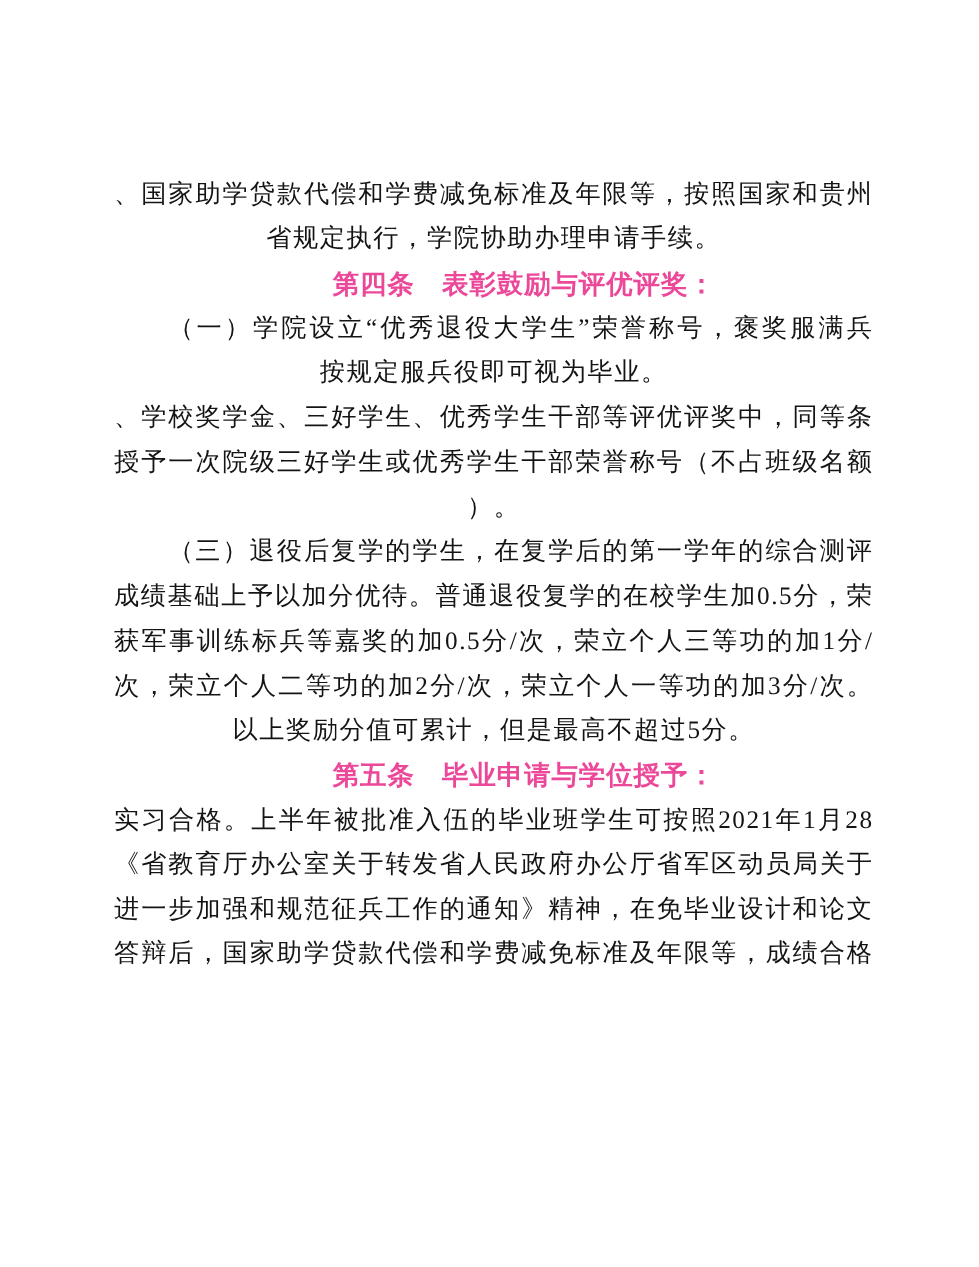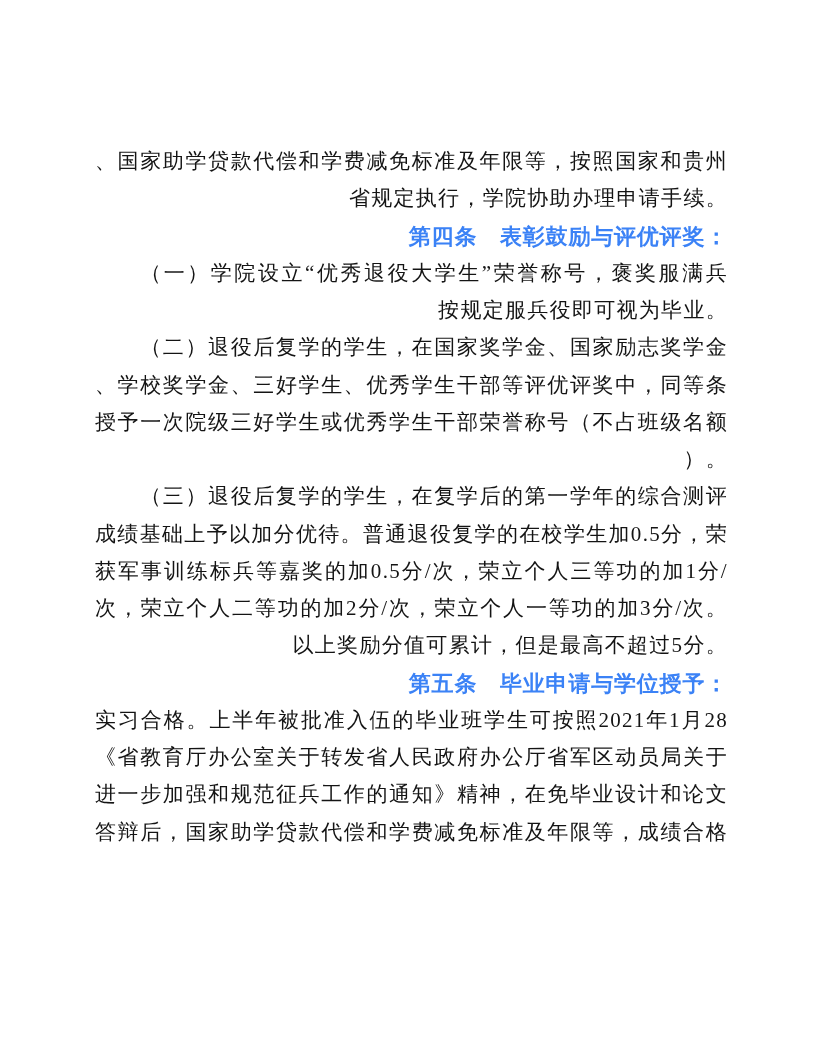--- a/index.html
+++ b/index.html
@@ -21,37 +21,37 @@
     left: 95px;
     top: 143px;
     width: 633px;
   }
   .line {
     height: 37.25px;
     line-height: 37.25px;
     font-size: 21px;
     letter-spacing: 1.3px;
     white-space: nowrap;
-    text-align: right;
+    text-align: center;
   }
   .line.justify {
     white-space: normal;
     text-align: justify;
     text-align-last: justify;
     overflow: hidden;
   }
   .line.indent {
     text-indent: 2.15em;
   }
   .line.heading {
     font-family: "Liberation Sans", sans-serif;
     font-weight: bold;
     font-size: 22px;
     letter-spacing: 0.8px;
-    color: #3b82f6;
+    color: #ec4899;
     text-indent: 2.3em;
   }
   .footer {
     position: absolute;
     top: 1010px;
     right: 104px;
     font-size: 19px;
     letter-spacing: 3px;
     color: #1c1c1c;
     font-family: "Liberation Serif", serif;
@@ -61,21 +61,20 @@
 <body>
 
 <div class="page">
   <div class="content">
 
   <div class="line justify">、国家助学贷款代偿和学费减免标准及年限等，按照国家和贵州</div>
       <div class="line">省规定执行，学院协助办理申请手续。</div>
       <div class="line heading">第四条　表彰鼓励与评优评奖：</div>
       <div class="line indent justify">（一）学院设立“优秀退役大学生”荣誉称号，褒奖服满兵</div>
       <div class="line">按规定服兵役即可视为毕业。</div>
-      <div class="line indent justify">（二）退役后复学的学生，在国家奖学金、国家励志奖学金</div>
       <div class="line justify">、学校奖学金、三好学生、优秀学生干部等评优评奖中，同等条</div>
       <div class="line justify">授予一次院级三好学生或优秀学生干部荣誉称号（不占班级名额</div>
       <div class="line">）。</div>
       <div class="line indent justify">（三）退役后复学的学生，在复学后的第一学年的综合测评</div>
       <div class="line justify">成绩基础上予以加分优待。普通退役复学的在校学生加0.5分，荣</div>
       <div class="line justify">获军事训练标兵等嘉奖的加0.5分/次，荣立个人三等功的加1分/</div>
       <div class="line justify">次，荣立个人二等功的加2分/次，荣立个人一等功的加3分/次。</div>
       <div class="line">以上奖励分值可累计，但是最高不超过5分。</div>
       <div class="line heading">第五条　毕业申请与学位授予：</div>
       <div class="line justify">实习合格。上半年被批准入伍的毕业班学生可按照2021年1月28日</div>

